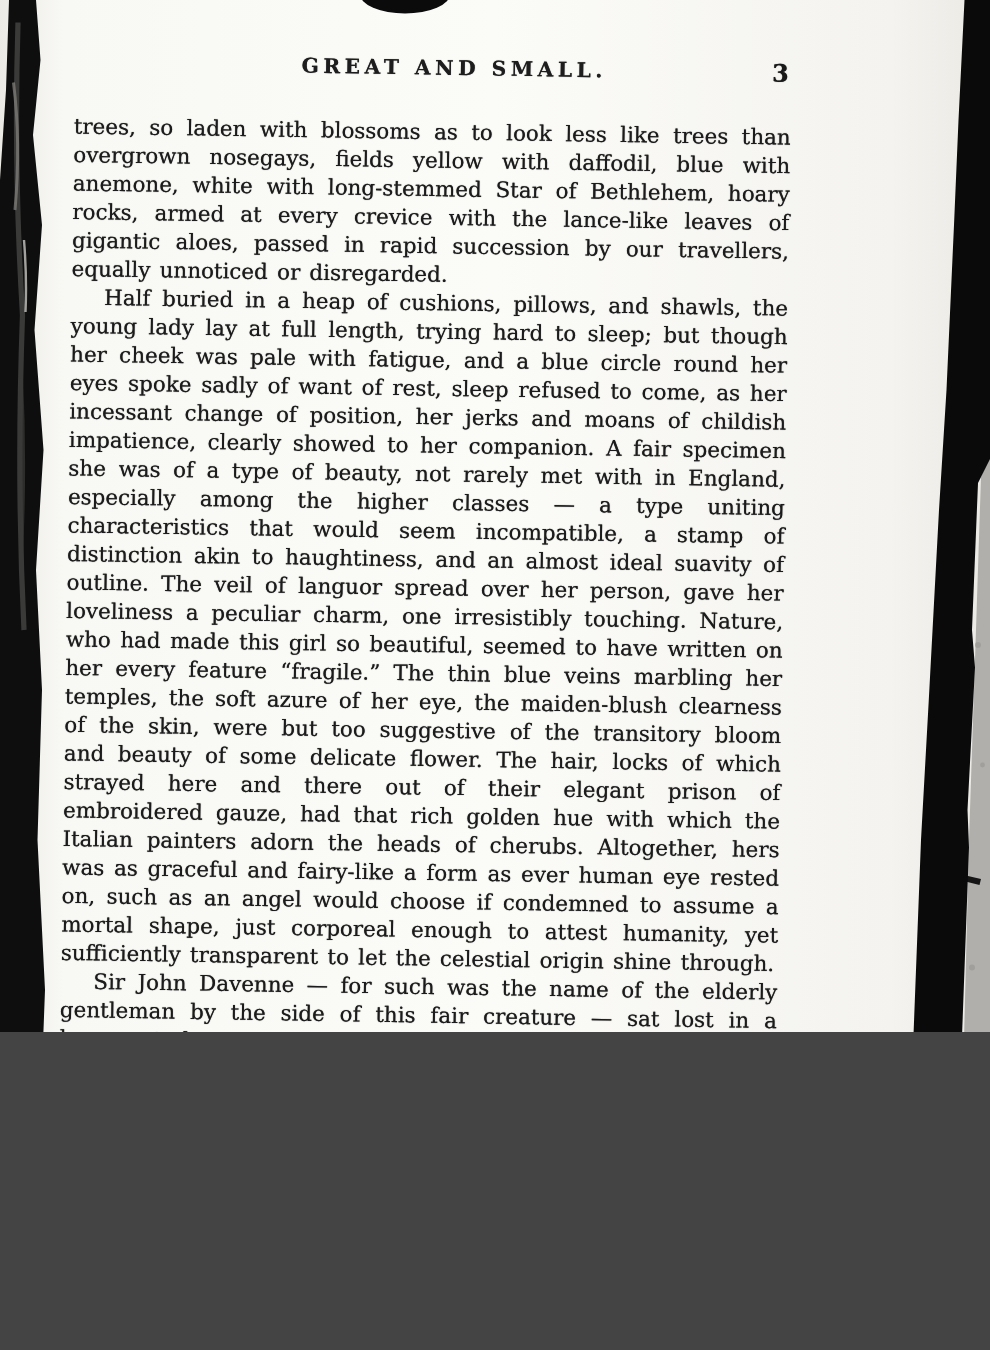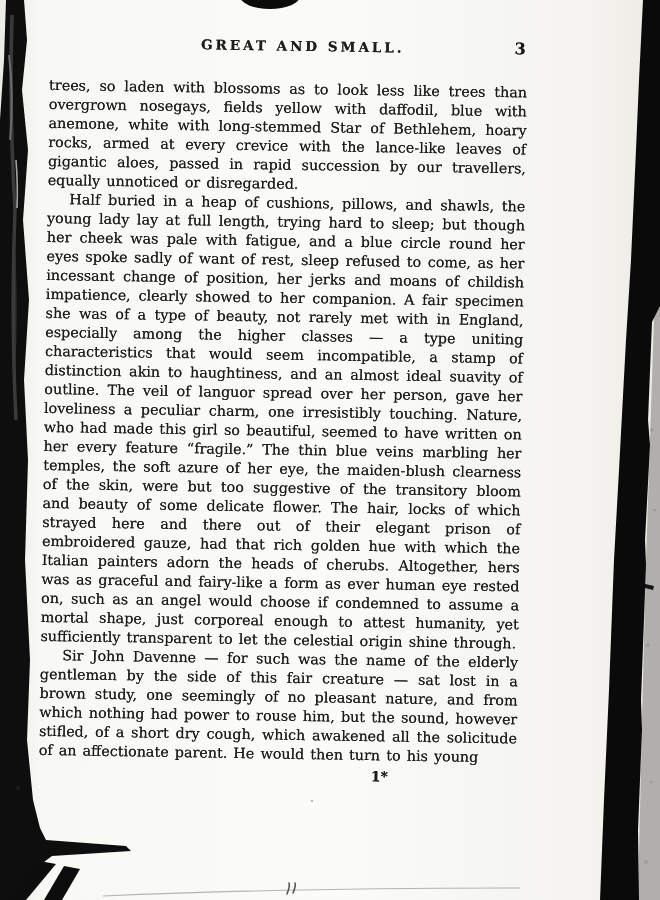--- a/index.html
+++ b/index.html
@@ -1,18 +1,18 @@
 <!DOCTYPE html>
 <html><head>
 <meta charset="utf-8">
 <style>
   html,body{margin:0;padding:0;background:#444;}
   .scan{
     position:relative;
-    width:660px;height:900px;
+    width:660px;height:688px;
     margin:0 auto;
     overflow:hidden;
     background:linear-gradient(90deg,#eceae5 0px,#f8f8f4 42px,#fbfbf8 50%,#f4f3ef 90%,#eae9e4 100%);
     font-family:"DejaVu Serif", serif;
   }
   .artifacts{position:absolute;left:0;top:0;width:660px;height:900px;pointer-events:none;}
   .page-content{
     position:absolute;left:50px;top:34px;width:478px;
     transform:rotate(0.9deg);transform-origin:0 0;
     color:#1b1b1b;

